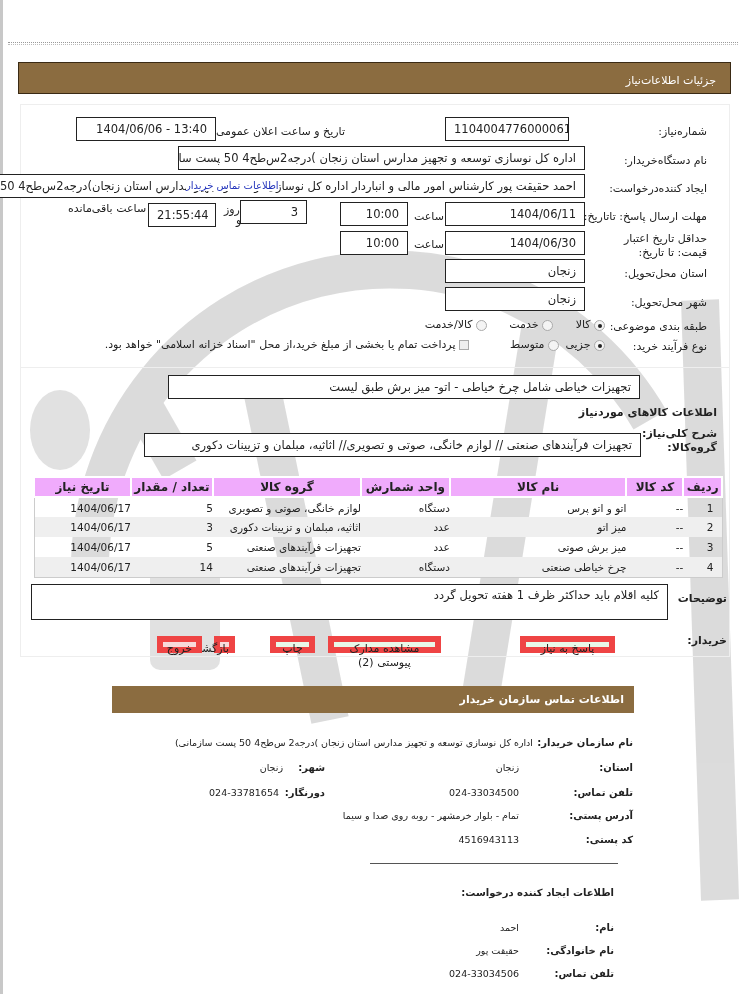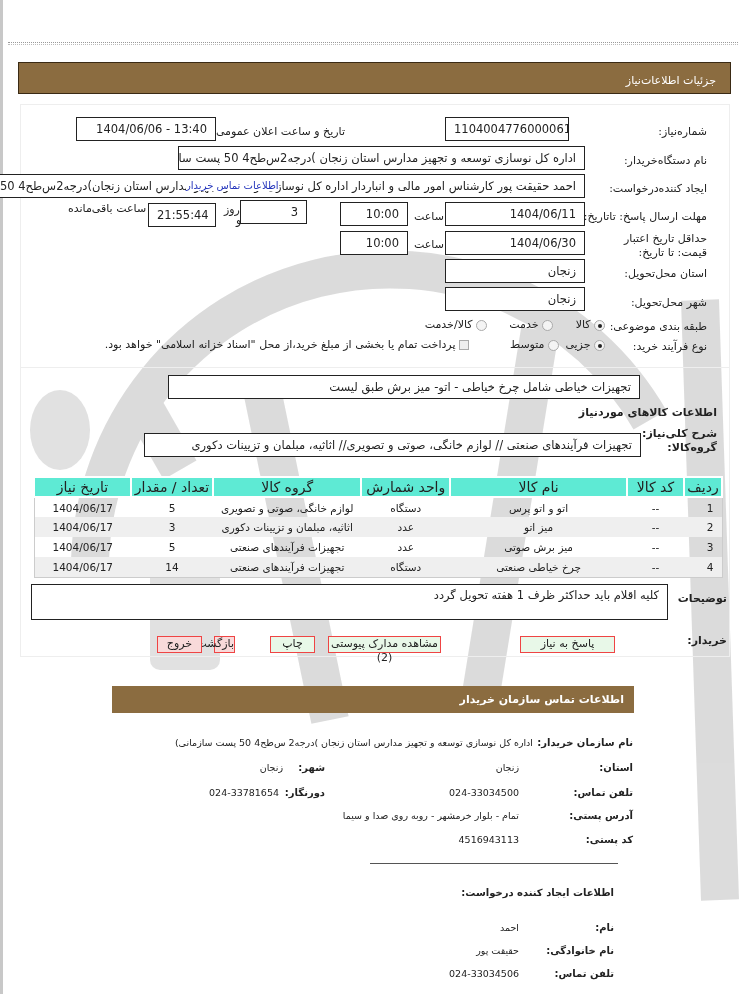--- a/index.html
+++ b/index.html
@@ -31,25 +31,25 @@
     .box.ltr { direction: ltr; text-align: right; }
     .link { color: #2233bb; }
     .radio {
       display: inline-block; width: 11px; height: 11px; border-radius: 50%;
       border: 1px solid #aaa; background: #f4f4f4; vertical-align: middle; position: relative;
     }
     .radio.on::after { content: ""; position: absolute; left: 3px; top: 3px; width: 4px; height: 4px; border-radius: 50%; background: #222; }
     .check { display: inline-block; width: 10px; height: 10px; border: 1px solid #aaa; background: #eee; vertical-align: middle; }
     .bold { font-weight: bold; }
     table.items { position: absolute; left: 33px; top: 476px; width: 690px; border-collapse: collapse; direction: rtl; z-index: 2; border: 1px solid #ccc; }
-    table.items th { background: #5eead4; color: #222; font-weight: normal; font-size: 14px; height: 20px; border: 2px solid #fff; }
-    table.items td { font-size: 10.5px; height: 20px; text-align: center; }
+    table.items th { background: #f0abfc; color: #222; font-weight: bold; font-size: 12px; height: 20px; border: 2px solid #fff; }
+    table.items td { font-size: 10.5px; height: 20px; text-align: right; }
     table.items tr.alt td { background: #efefef; }
     table.items tr td:first-child { text-align: right; padding-right: 8px; }
-    .btn { position: absolute; height: 17px; border: 1px solid #ef4444; font-size: 11px; text-align: center; line-height: 14px; direction: rtl; z-index: 2; }
+    .btn { position: absolute; height: 17px; border: 6px solid #ef4444; font-size: 11px; text-align: center; line-height: 14px; direction: rtl; z-index: 2; }
     .btn.green { background: #e8f8e8; }
     .btn.red { background: #f8dada; }
     .bar2 {
       position: absolute; left: 112px; top: 686px; width: 522px; height: 27px;
       background: #8b6c40; color: #fff; font-weight: bold; direction: rtl; padding: 7px 10px 0 0; font-size: 11px; z-index: 1;
     }
     .c-lbl { position: absolute; direction: rtl; font-weight: bold; font-size: 10px; white-space: nowrap; z-index: 1; }
     .c-val { position: absolute; direction: rtl; font-size: 9.5px; white-space: nowrap; z-index: 1; }
     .sep { position: absolute; left: 370px; top: 863px; width: 248px; height: 1px; background: #555; z-index: 1; }
   </style>

